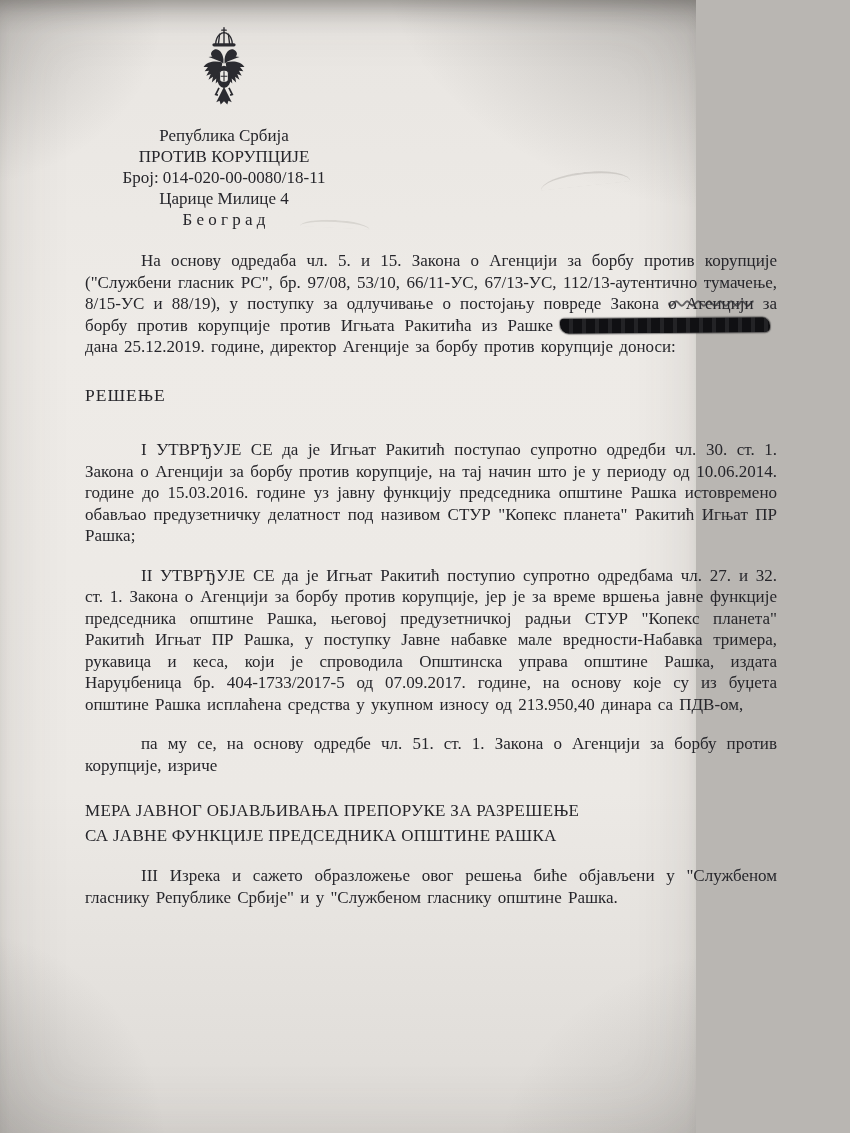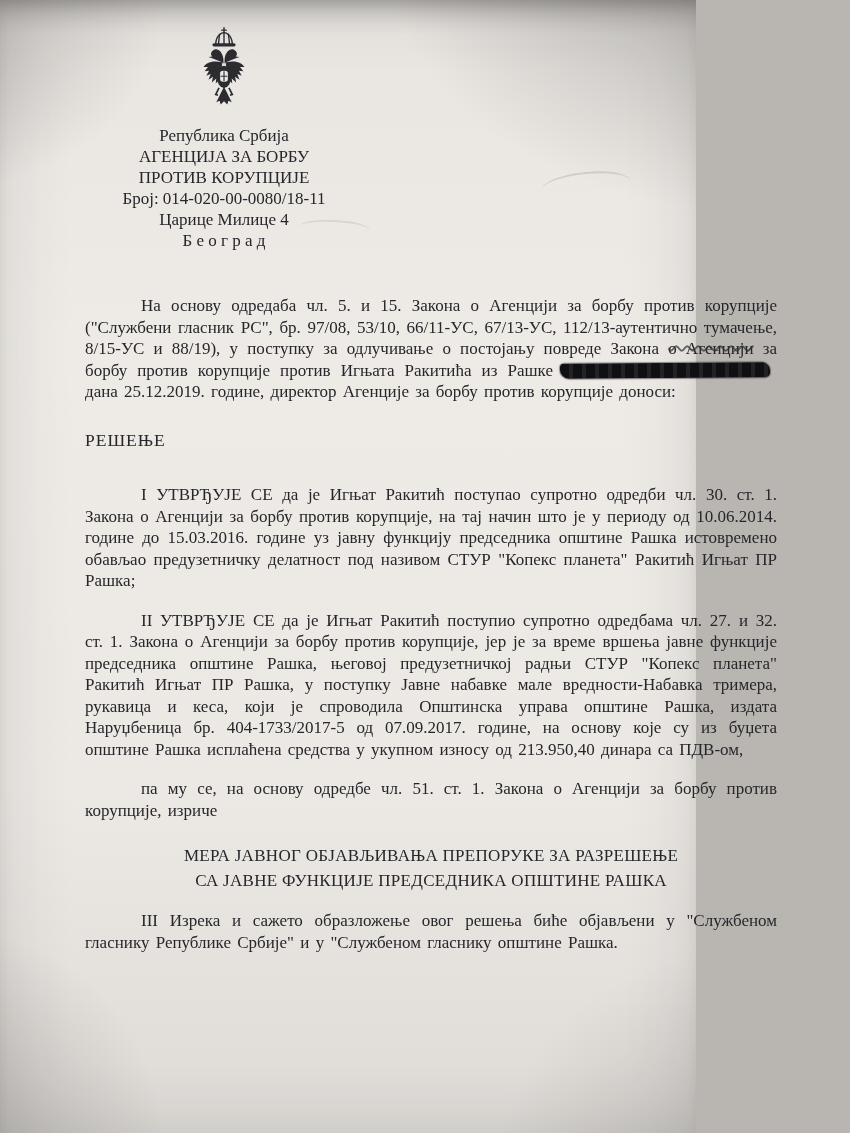--- a/index.html
+++ b/index.html
@@ -33,31 +33,31 @@
     line-height:21px;
   }
   .emblem svg { display:block; margin:0 auto 5px; }
   .hline { white-space:nowrap; }
   .par {
     text-align:justify;
     text-indent:56px;
     word-spacing:2px;
     margin-bottom:13px;
   }
-  .intro { margin-top:44px; }
+  .intro { margin-top:20px; }
   .doc-title {
     font-size:17.5px;
     font-weight:normal;
     margin:27px 0 33px 0;
     letter-spacing:1px;
   }
   .measure {
     font-size:17px;
     font-weight:normal;
-    text-align:center;
+    text-align:left;
     line-height:25px;
     margin:22px 0 17px 0;
     letter-spacing:0.3px;
   }
   .redaction {
     display:inline-block;
     width:210px; height:15px;
     margin:0 7px;
     background:
       repeating-linear-gradient(92deg, #101013 0 9px, #232326 9px 13px),
@@ -109,21 +109,20 @@
             <path d="M45 110 L31 138 L37 135 L39 142 L45 136 L51 142 L53 135 L59 138 Z"></path>
           </g>
           <path d="M36 112 L30 124 L34 125 M54 112 L60 124 L56 125" stroke="#2b2b30" stroke-width="3" fill="none"></path>
           <g>
             <rect x="37" y="80" width="16" height="22" rx="6" fill="#eceae6" stroke="#2b2b30" stroke-width="2"></rect>
             <path d="M45 82 v18 M39 91 h12" stroke="#2b2b30" stroke-width="2" fill="none"></path>
           </g>
         </svg>
       </div>
       <div class="hline">Република Србија</div>
-      <div class="hline">АГЕНЦИЈА ЗА БОРБУ</div>
       <div class="hline">ПРОТИВ КОРУПЦИЈЕ</div>
       <div class="hline">Број: 014-020-00-0080/18-11</div>
       <div class="hline">Царице Милице 4</div>
       <div class="hline">Б е о г р а д</div>
     </div>
 
     <p class="par intro"><span>На основу одредаба чл. 5. и 15. Закона о Агенцији за борбу против корупције ("Службени гласник РС", бр. 97/08, 53/10, 66/11-УС, 67/13-УС, 112/13-аутентично тумачење, 8/15-УС и 88/19), у поступку за одлучивање о постојању повреде Закона </span><span class="scribble">о Агенцији</span><span> за борбу против корупције против Игњата Ракитића из Рашке</span><span class="redaction"></span><span>дана 25.12.2019. године, директор Агенције за борбу против корупције доноси:</span></p>
 
     <h1 class="doc-title">РЕШЕЊЕ</h1>
 

